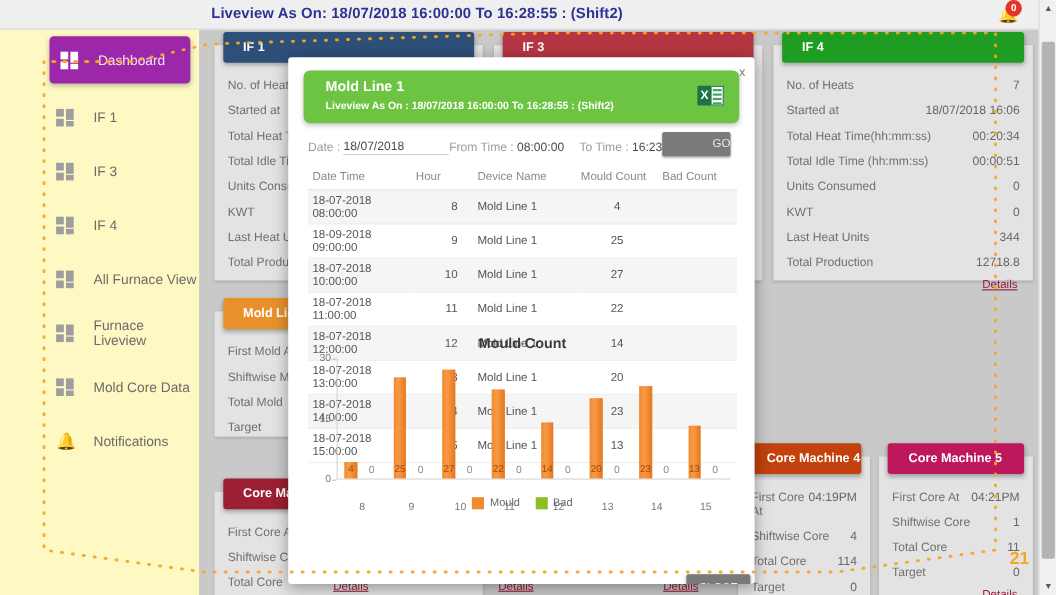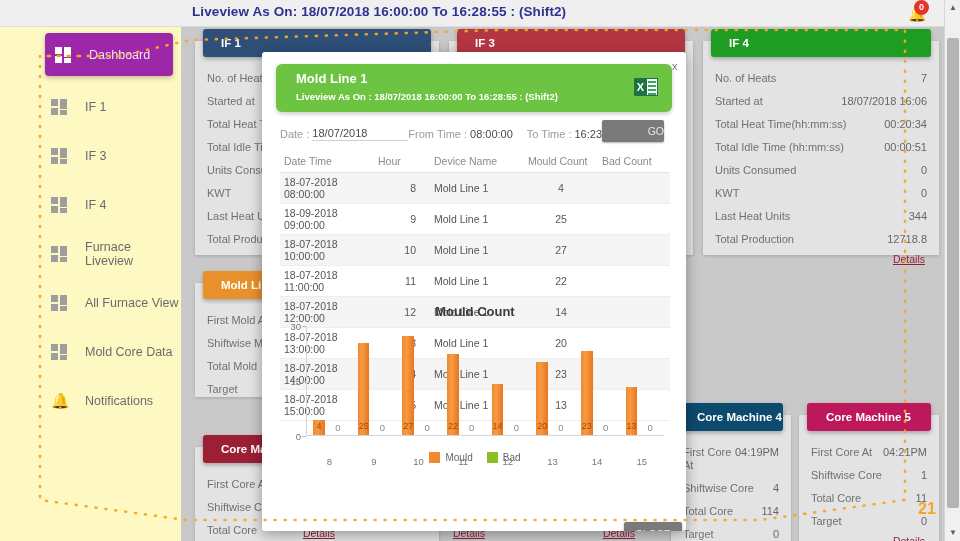--- a/index.html
+++ b/index.html
@@ -252,30 +252,30 @@
       </span>
     <span>IF 4</span>
   </div>
   <div class="nav-item">
     <span class="nav-ico">
         <i></i>
         <i></i>
         <i></i>
         <i></i>
       </span>
-    <span>Furnace Liveview</span>
+    <span>All Furnace View</span>
   </div>
   <div class="nav-item">
     <span class="nav-ico">
         <i></i>
         <i></i>
         <i></i>
         <i></i>
       </span>
-    <span>All Furnace View</span>
+    <span>Furnace Liveview</span>
   </div>
   <div class="nav-item">
     <span class="nav-ico">
         <i></i>
         <i></i>
         <i></i>
         <i></i>
       </span>
     <span>Mold Core Data</span>
   </div>
@@ -413,21 +413,21 @@
         </div>
       <div class="row">
           <span>Total Core</span>
           <span class="v"></span>
         </div>
 
     </div>
   </div>
 
   <div class="card" style="left:490px; top:388px; width:120px; height:130px;">
-    <div class="card-head" style="background:#0c4a6e;">
+    <div class="card-head" style="background:#c2410c;">
       <span>Core Machine 4</span>
     </div>
     <div class="card-body">
       <div class="row">
           <span>First Core At</span>
           <span class="v">04:19PM</span>
         </div>
       <div class="row">
           <span>Shiftwise Core</span>
           <span class="v">4</span>

